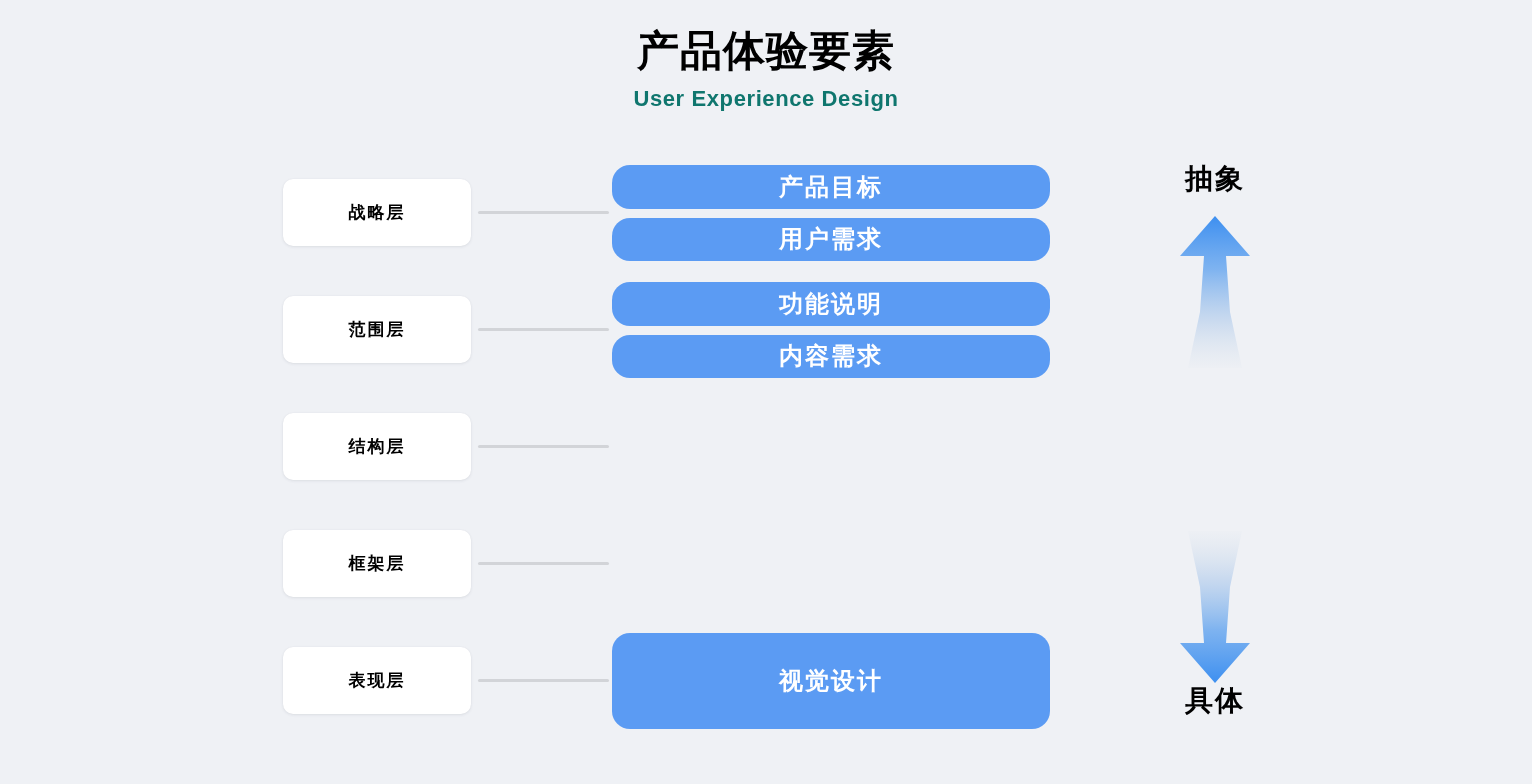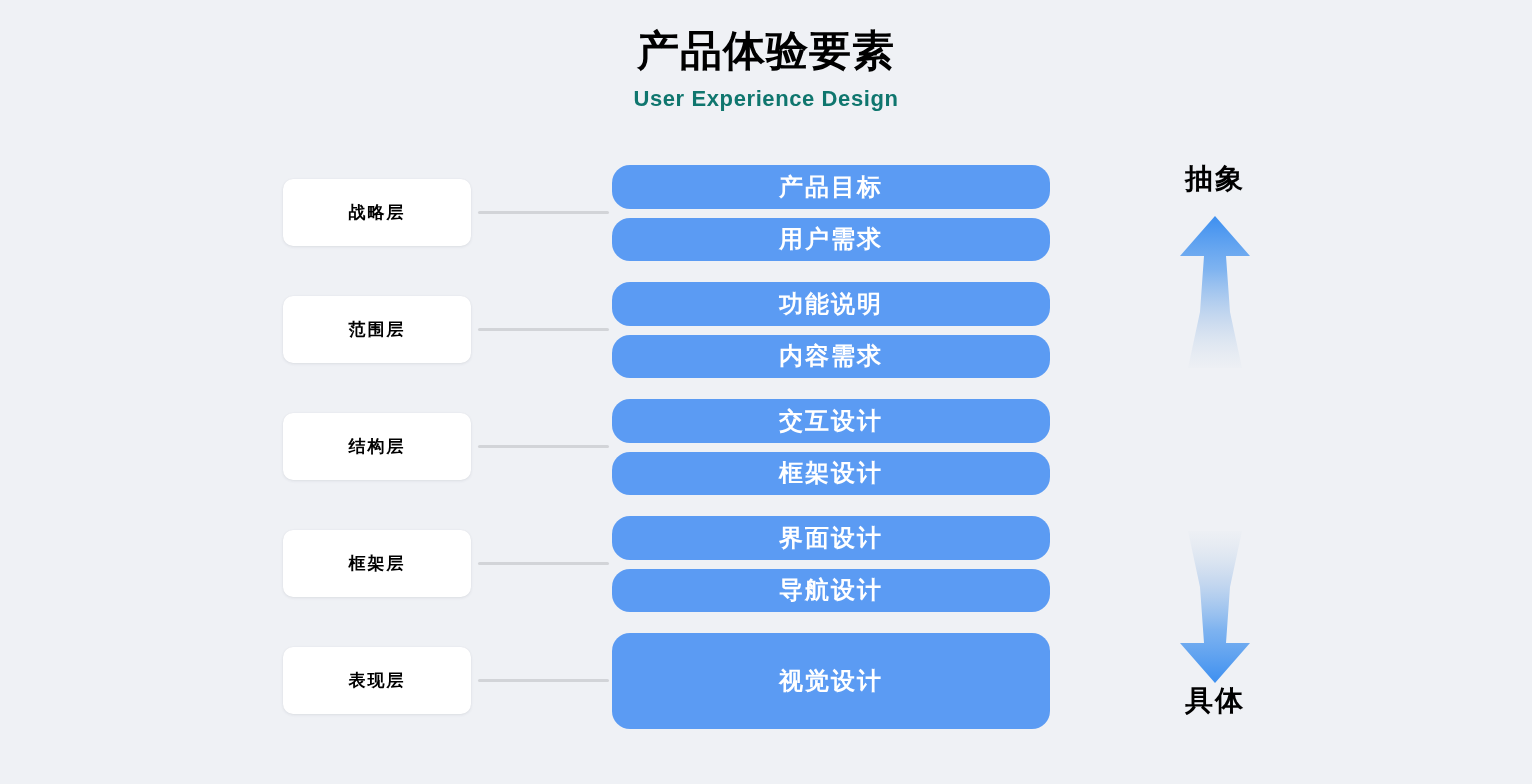--- a/index.html
+++ b/index.html
@@ -111,43 +111,27 @@
           <span>内容需求</span>
         </div>
       </div>
     </div>
 
     <div class="row">
       <div class="layer-card">
         <span>结构层</span>
       </div>
       <div class="connector"></div>
-      <div class="boxes">
-        <div class="bluebox">
-          <span>交互设计</span>
-        </div>
-        <div class="bluebox">
-          <span>框架设计</span>
-        </div>
-      </div>
     </div>
 
     <div class="row">
       <div class="layer-card">
         <span>框架层</span>
       </div>
       <div class="connector"></div>
-      <div class="boxes">
-        <div class="bluebox">
-          <span>界面设计</span>
-        </div>
-        <div class="bluebox">
-          <span>导航设计</span>
-        </div>
-      </div>
     </div>
 
     <div class="row">
       <div class="layer-card">
         <span>表现层</span>
       </div>
       <div class="connector"></div>
       <div class="boxes">
         <div class="bluebox">
           <span>视觉设计</span>

